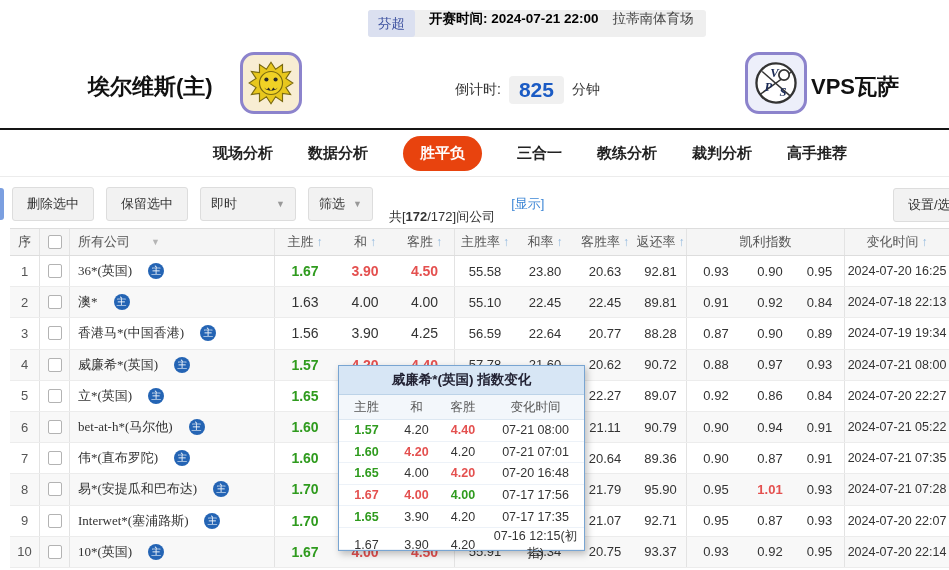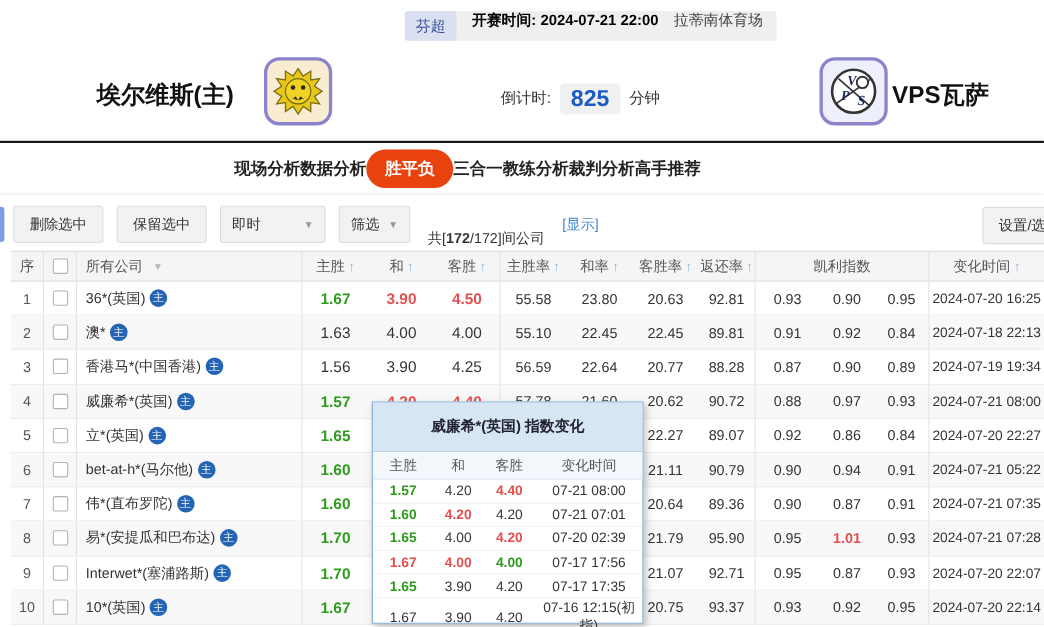--- a/index.html
+++ b/index.html
@@ -21,21 +21,21 @@
   .logo-box { position: absolute; top: 52px; width: 62px; height: 62px; border: 3px solid #8c83cc;
     border-radius: 14px; display: flex; align-items: center; justify-content: center; }
   .home-logo { left: 240px; background: #f8edd3; }
   .away-logo { left: 745px; background: #edeffa; }
   .countdown { position: absolute; left: 455px; top: 76px; display: flex; align-items: center; gap: 8px; font-size: 14px; }
   .cd-value { background: #f0f0f0; border-radius: 4px; padding: 2px 10px; font-size: 21px;
     font-weight: bold; color: #1b5bc4; }
 
   
   .nav { position: absolute; top: 128px; left: 0; width: 949px; height: 49px; border-top: 2px solid #151515;
-    border-bottom: 1px solid #ececec; display: flex; align-items: center; padding-left: 213px; }
+    border-bottom: 1px solid #ececec; display: flex; align-items: center; padding-left: 213px; gap: 35px; }
   .tab { font-size: 15px; font-weight: bold; color: #222; white-space: nowrap; cursor: pointer; }
   .tab.active { background: #e8430e; color: #fff; padding: 8px 17px; border-radius: 18px; }
 
   
   .toolbar { position: absolute; top: 179px; left: 0; width: 949px; height: 49px; display: flex;
     align-items: center; padding-left: 12px; gap: 12px; font-size: 13px; }
   .tbtn { background: #f2f2f2; border: 1px solid #ddd; border-radius: 3px; padding: 7px 14px;
     color: #333; white-space: nowrap; cursor: pointer; }
   .tsel { background: #f2f2f2; border: 1px solid #ddd; border-radius: 3px; padding: 7px 10px;
     display: flex; align-items: center; justify-content: space-between; cursor: pointer; }
@@ -51,39 +51,39 @@
   
   .table { position: absolute; top: 228px; left: 10px; width: 939px; }
   .thead, .trow { display: grid;
     grid-template-columns: 30px 30px 205px 60px 60px 60px 60px 60px 60px 52px 58px 50px 50px 104px; }
   .thead { height: 28px; background: #f5f5f5; border-top: 1px solid #ddd; border-bottom: 1px solid #ddd;
     color: #555; font-size: 13px; }
   .trow { height: 31.2px; border-bottom: 1px solid #ececec; font-size: 13px; }
   .trow.alt { background: #f8f8f8; }
   .td, .th { display: flex; align-items: center; justify-content: center; height: 100%; }
   .bR { border-right: 1px solid #e3e3e3; }
-  .th-comp, .td-comp { justify-content: flex-start; padding-left: 8px; gap: 4px; }
+  .th-comp, .td-comp { justify-content: flex-start; padding-left: 8px; gap: 16px; font-family: Liberation Serif, serif; }
   .arrow { color: #90b8de; font-weight: bold; font-size: 12px; margin-left: 3px; cursor: pointer; }
   .hdr-caret { color: #b5b5b5; font-size: 9px; margin-left: 5px; cursor: pointer; }
   .kelly-h { grid-column: 11 / span 3; }
   .cb { width: 14px; height: 14px; border: 1px solid #b3b3b3; border-radius: 2px; background: #fff;
     display: inline-block; cursor: pointer; }
   .badge { min-width: 16px; width: 16px; height: 16px; border-radius: 50%; background: #2464b4; color: #fff;
     font-size: 10px; display: inline-flex; align-items: center; justify-content: center; }
   .seq { color: #555; }
   .odds { font-size: 14px; }
   .c-g { color: #2f9b1e; font-weight: bold; }
   .c-r { color: #e4504f; font-weight: bold; }
   .c-k { color: #333; font-weight: normal; }
   .time-cell { font-size: 12.5px; }
 
   
   .popup { position: absolute; left: 338px; top: 365px; width: 247px; background: #fff;
     border: 1px solid #79a5d2; box-shadow: 2px 3px 7px rgba(0,0,0,.25); z-index: 10; }
-  .p-title { height: 45px; background: #d7e6f5; display: flex; align-items: center; justify-content: center;
+  .p-title { height: 29px; background: #d7e6f5; display: flex; align-items: center; justify-content: center;
     font-weight: bold; font-size: 13.5px; color: #223; border-bottom: 1px solid #bcd3e8; }
   .p-head, .p-row { display: grid; grid-template-columns: 55px 45px 48px 97px; align-items: center; }
   .p-head { height: 25px; background: #f3f7fb; color: #555; font-size: 12.5px; border-bottom: 1px solid #dde8f2; }
   .p-row { height: 21.6px; font-size: 12.5px; border-bottom: 1px solid #edf2f8; }
   .p-cell { text-align: center; }
 </style>
 </head>
 <body>
 
 <div class="topbar">
@@ -423,21 +423,21 @@
       <div class="p-row">
         <div class="p-cell c-g">1.60</div>
         <div class="p-cell c-r">4.20</div>
         <div class="p-cell c-k">4.20</div>
         <div class="p-cell c-k">07-21 07:01</div>
       </div>
       <div class="p-row">
         <div class="p-cell c-g">1.65</div>
         <div class="p-cell c-k">4.00</div>
         <div class="p-cell c-r">4.20</div>
-        <div class="p-cell c-k">07-20 02:39</div>
+        <div class="p-cell c-k">07-20 16:48</div>
       </div>
       <div class="p-row">
         <div class="p-cell c-r">1.67</div>
         <div class="p-cell c-r">4.00</div>
         <div class="p-cell c-g">4.00</div>
         <div class="p-cell c-k">07-17 17:56</div>
       </div>
       <div class="p-row">
         <div class="p-cell c-g">1.65</div>
         <div class="p-cell c-k">3.90</div>

